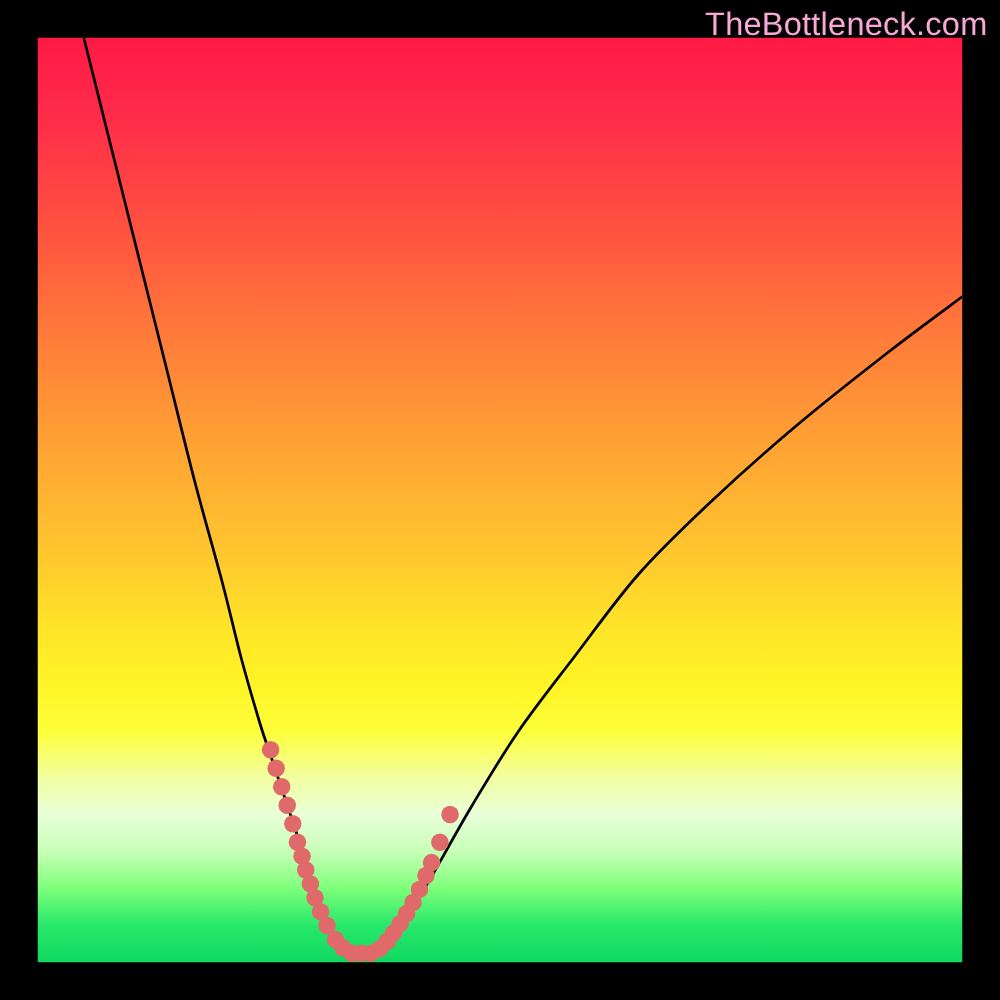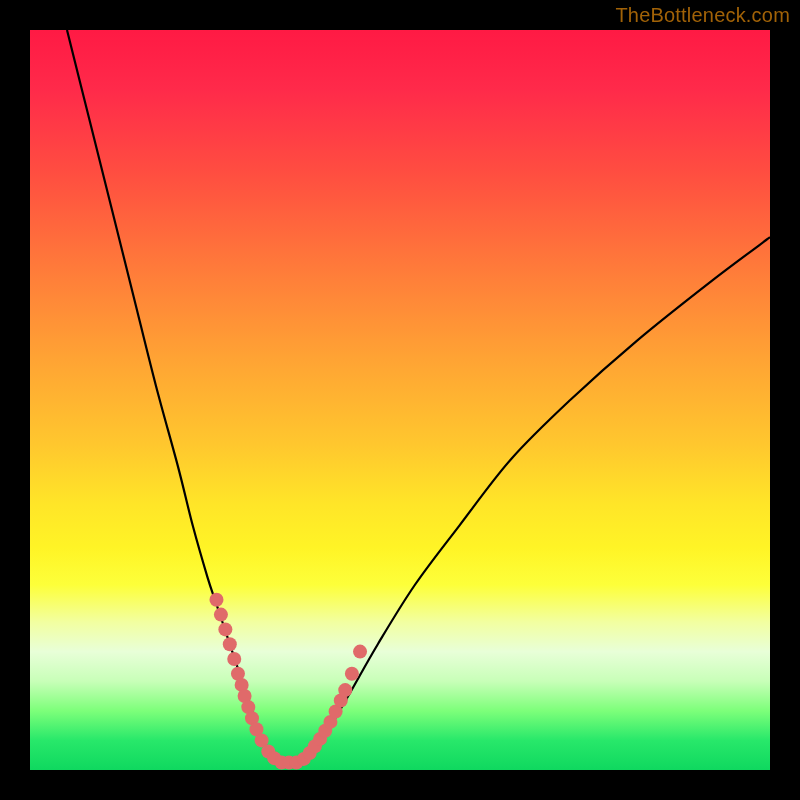--- a/index.html
+++ b/index.html
@@ -49,22 +49,22 @@
       #c8ffb8 88%,
       #7dff7a 92%,
       #28e86a 96%,
       #0fd85f 100%
     );
   }
   .attrib {
     position: absolute;
     top: 4px;
     right: 10px;
-    color: #a16207;
-    font-size: 20px;
+    color: #f9a8d4;
+    font-size: 26px;
     letter-spacing: 0.2px;
     font-weight: 500;
   }
   svg.curve {
     position: absolute;
     left: 0;
     top: 0;
     width: 740px;
     height: 740px;
   }

